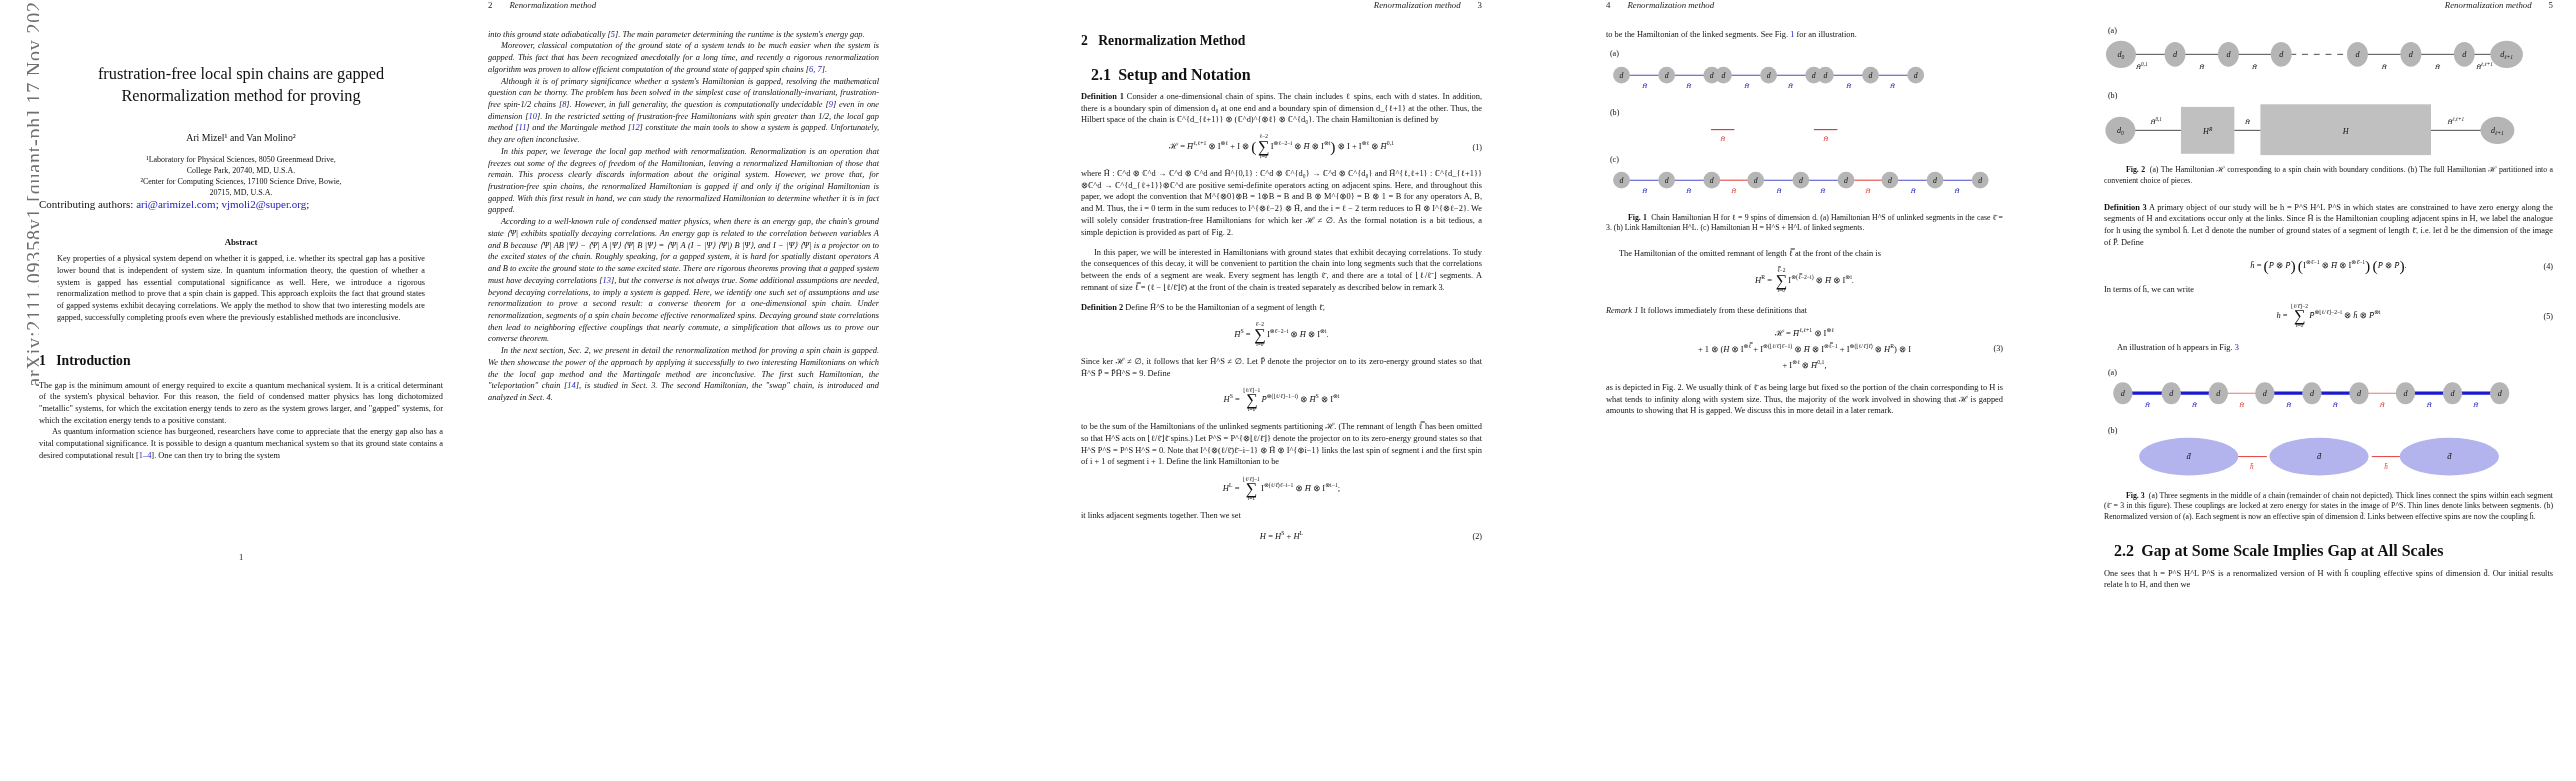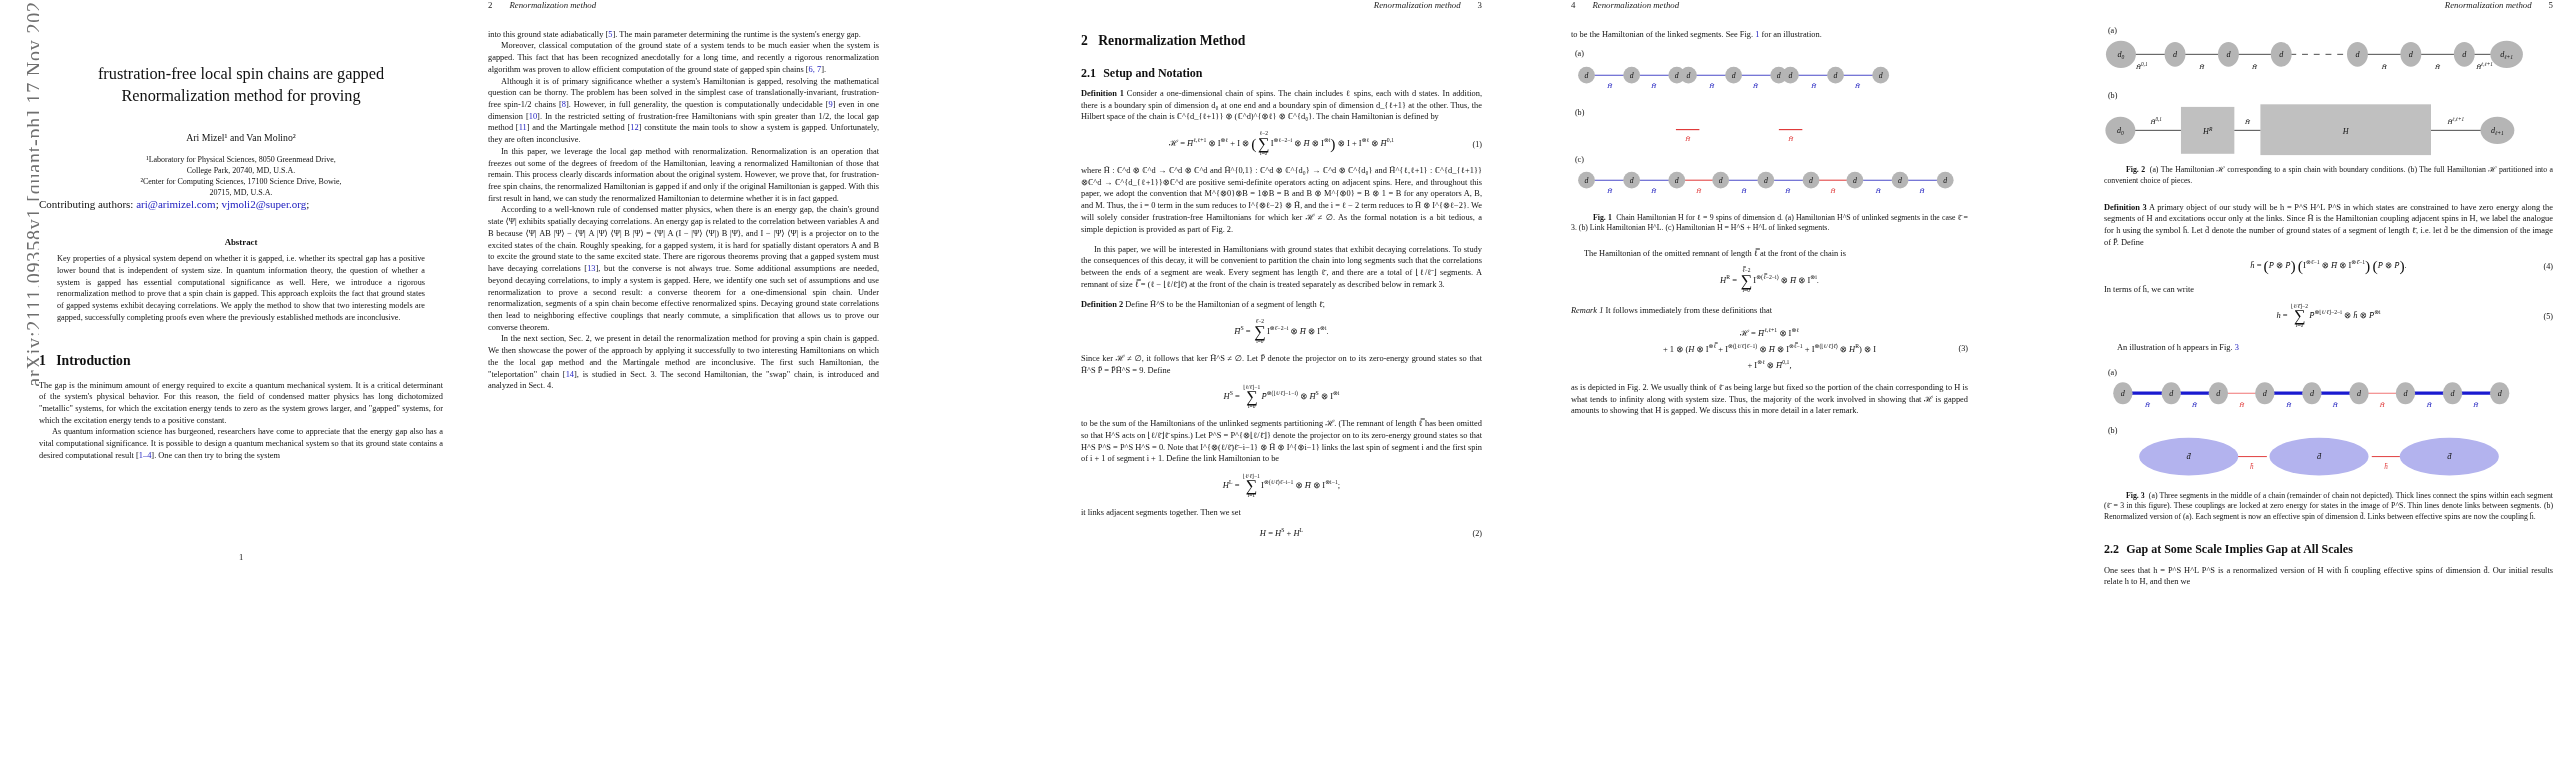--- a/index.html
+++ b/index.html
@@ -12,40 +12,40 @@
     transform:rotate(-90deg);transform-origin:center center;
     font-family:"Liberation Serif",serif;font-size:20px;color:#6f6f6f;
     letter-spacing:0.8px;white-space:nowrap;text-align:center;
   }
 
   
   .page{position:absolute;top:0;height:574px;background:#fff;}
   .p1{left:39px;width:404px;}
   .p2{left:488px;width:391px;}
   .p3{left:1081px;width:401px;}
-  .p4{left:1571px;width:397px;}
+  .p4{left:1606px;width:397px;}
   .p5{left:2104px;width:449px;}
 
   .runhead{font-size:8.8px;font-style:italic;color:#1a1a1a;height:17px;}
   .runhead .num{font-style:normal;}
   .rh-left .num{margin-right:17px;}
   .rh-right{text-align:right;}
   .rh-right .num{margin-left:17px;font-style:normal;}
 
   
   .title{font-size:16.3px;line-height:1.33;text-align:center;margin:63px 11.7px 0 11.7px;font-weight:400;}
   .authors{font-size:9.8px;text-align:center;margin-top:26px;}
   .affil{font-size:8px;text-align:center;line-height:1.38;margin-top:10.4px;}
   .contrib{font-size:11px;text-align:left;}
   .contrib a{color:#2020c0;text-decoration:none;}
   .abs-h{font-size:8.8px;font-weight:bold;text-align:center;margin-top:27px;}
   .abs-b{font-size:8.2px;line-height:1.42;text-align:justify;margin:6.5px 18px 0 18px;}
   .sec-h{font-size:13.7px;font-weight:bold;margin-top:30px;}
   .sec-h .n{margin-right:10.4px;}
-  .subsec-h{font-size:12px;font-weight:bold;margin-top:17px;}
+  .subsec-h{font-size:16px;font-weight:bold;margin-top:17px;margin-left:10px;}
   .subsec-h .n{margin-right:7.2px;}
   .body{font-size:8.4px;line-height:1.395;text-align:justify;}
   .body p{margin:0;}
   .body p.ind{text-indent:13px;}
   .body p+p{margin-top:0;}
   .pagenum{position:absolute;bottom:11.7px;left:0;width:100%;text-align:center;font-size:8.5px;}
   .cit{color:#2020c0;}
 
   
   .eq{font-size:8.5px;text-align:center;margin:8.5px 0;position:relative;font-family:"Liberation Serif",serif;}
@@ -100,21 +100,21 @@
       <p>The gap is the minimum amount of energy required to excite a quantum mechanical system. It is a critical determinant of the system's physical behavior. For this reason, the field of condensed matter physics has long dichotomized "metallic" systems, for which the excitation energy tends to zero as the system grows larger, and "gapped" systems, for which the excitation energy tends to a positive constant.</p>
       <p class="ind"><span>As quantum information science has burgeoned, researchers have come to appreciate that the energy gap also has a vital computational significance. It is possible to design a quantum mechanical system so that its ground state contains a desired computational result [</span><span class="cit">1–4</span><span>]. One can then try to bring the system</span></p>
     </div>
     <div class="pagenum">1</div>
   </div>
 
   <div class="page p2">
     <div class="runhead rh-left">
       <span class="num">2</span><span>Renormalization method</span>
     </div>
-    <div class="body" style="margin-top:11.7px;">
+    <div class="body" style="margin-top:11.7px;font-style:italic;">
       <p><span>into this ground state adiabatically [</span><span class="cit">5</span><span>]. The main parameter determining the runtime is the system's energy gap.</span></p>
       <p class="ind"><span>Moreover, classical computation of the ground state of a system tends to be much easier when the system is gapped. This fact that has been recognized anecdotally for a long time, and recently a rigorous renormalization algorithm was proven to allow efficient computation of the ground state of gapped spin chains [</span><span class="cit">6, 7</span><span>].</span></p>
       <p class="ind"><span>Although it is of primary significance whether a system's Hamiltonian is gapped, resolving the mathematical question can be thorny. The problem has been solved in the simplest case of translationally-invariant, frustration-free spin-1/2 chains [</span><span class="cit">8</span><span>]. However, in full generality, the question is computationally undecidable [</span><span class="cit">9</span><span>] even in one dimension [</span><span class="cit">10</span><span>]. In the restricted setting of frustration-free Hamiltonians with spin greater than 1/2, the local gap method [</span><span class="cit">11</span><span>] and the Martingale method [</span><span class="cit">12</span><span>] constitute the main tools to show a system is gapped. Unfortunately, they are often inconclusive.</span></p>
       <p class="ind">In this paper, we leverage the local gap method with renormalization. Renormalization is an operation that freezes out some of the degrees of freedom of the Hamiltonian, leaving a renormalized Hamiltonian of those that remain. This process clearly discards information about the original system. However, we prove that, for frustration-free spin chains, the renormalized Hamiltonian is gapped if and only if the original Hamiltonian is gapped. With this first result in hand, we can study the renormalized Hamiltonian to determine whether it is in fact gapped.</p>
       <p class="ind"><span>According to a well-known rule of condensed matter physics, when there is an energy gap, the chain's ground state ⟨Ψ| exhibits spatially decaying correlations. An energy gap is related to the correlation between variables A and B because ⟨Ψ| AB |Ψ⟩ − ⟨Ψ| A |Ψ⟩ ⟨Ψ| B |Ψ⟩ = ⟨Ψ| A (I − |Ψ⟩ ⟨Ψ|) B |Ψ⟩, and I − |Ψ⟩ ⟨Ψ| is a projector on to the excited states of the chain. Roughly speaking, for a gapped system, it is hard for spatially distant operators A and B to excite the ground state to the same excited state. There are rigorous theorems proving that a gapped system must have decaying correlations [</span><span class="cit">13</span><span>], but the converse is not always true. Some additional assumptions are needed, beyond decaying correlations, to imply a system is gapped. Here, we identify one such set of assumptions and use renormalization to prove a second result: a converse theorem for a one-dimensional spin chain. Under renormalization, segments of a spin chain become effective renormalized spins. Decaying ground state correlations then lead to neighboring effective couplings that nearly commute, a simplification that allows us to prove our converse theorem.</span></p>
       <p class="ind"><span>In the next section, Sec. 2, we present in detail the renormalization method for proving a spin chain is gapped. We then showcase the power of the approach by applying it successfully to two interesting Hamiltonians on which the the local gap method and the Martingale method are inconclusive. The first such Hamiltonian, the "teleportation" chain [</span><span class="cit">14</span><span>], is studied in Sect. 3. The second Hamiltonian, the "swap" chain, is introduced and analyzed in Sect. 4.</span></p>
     </div>
   </div>
 
   <div class="page p3">

